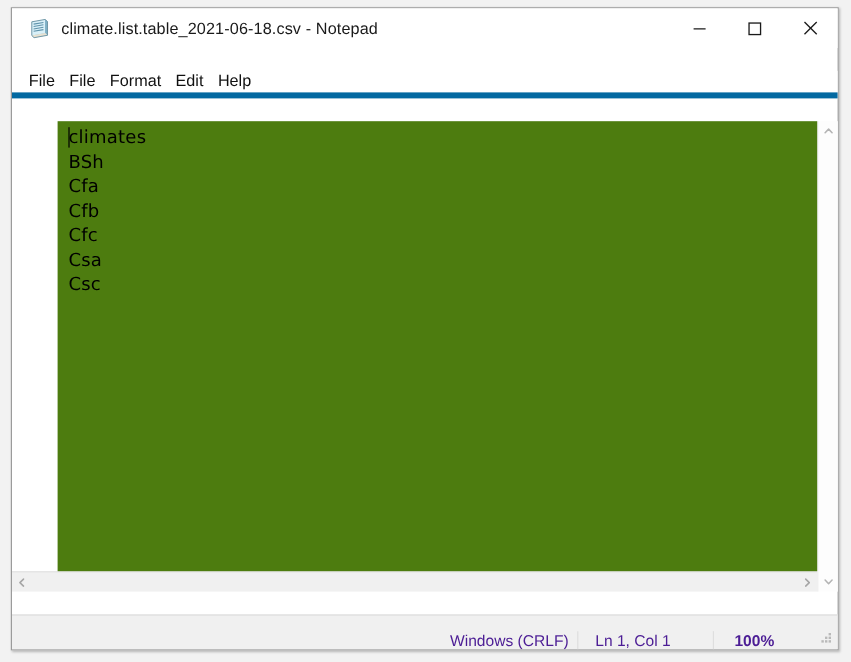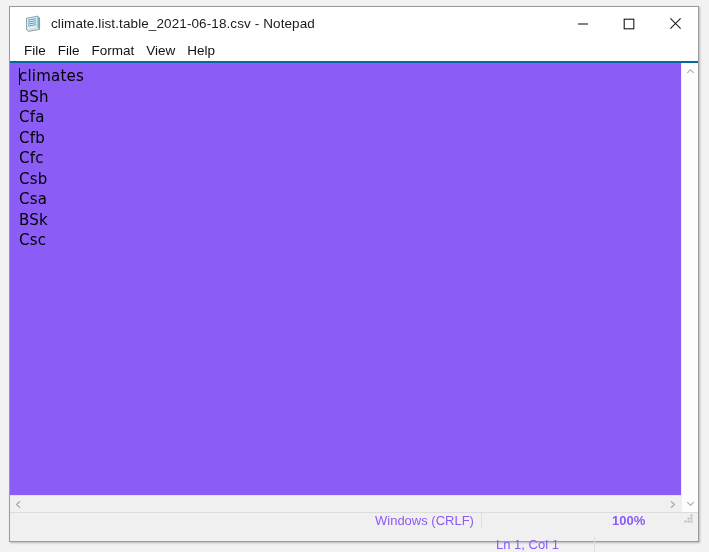--- a/index.html
+++ b/index.html
@@ -28,20 +28,21 @@
     left: 9px;
     top: 6px;
     width: 690px;
     height: 536px;
     background: #ffffff;
     border: 1px solid #9b9b9b;
     box-sizing: border-box;
     box-shadow: 1px 1px 2px rgba(0,0,0,0.25);
     display: flex;
     flex-direction: column;
+    gap: 19px;
   }
 
   
   .titlebar {
     height: 33px;
     min-height: 33px;
     background: #ffffff;
     display: flex;
     align-items: center;
     position: relative;
@@ -82,21 +83,21 @@
   .win-btn svg { display: block; }
 
   
   .menubar {
     height: 23px;
     min-height: 23px;
     background: #ffffff;
     display: flex;
     align-items: center;
     padding-left: 8px;
-    border-bottom: 2px solid #0369a1;
+    border-bottom: 5px solid #0369a1;
     box-sizing: border-box;
   }
   .menu-item {
     font-size: 13.5px;
     color: #111111;
     padding: 0 6px;
     line-height: 20px;
     white-space: nowrap;
   }
 
@@ -109,25 +110,26 @@
     background: #ffffff;
   }
   .editor-wrap {
     flex: 1 1 auto;
     display: flex;
     flex-direction: column;
     min-width: 0;
   }
   .textarea {
     flex: 1 1 auto;
-    background: #8b5cf6;
+    background: #4d7c0f;
     overflow: hidden;
     padding: 3px 0 0 9px;
     box-sizing: border-box;
     position: relative;
+    margin-left: 38px;
   }
   .text-line {
     font-family: "DejaVu Sans", sans-serif;
     font-size: 15px;
     line-height: 20.5px;
     color: #000000;
     white-space: pre;
     letter-spacing: 0.2px;
   }
   .caret {
@@ -175,24 +177,24 @@
   }
   .vscroll-track { flex: 1 1 auto; width: 17px; }
 
   
   .statusbar {
     height: 29px;
     min-height: 29px;
     background: #f0f0f0;
     border-top: 1px solid #dcdcdc;
     display: flex;
-    align-items: flex-start;
+    align-items: flex-end;
     box-sizing: border-box;
     font-size: 13px;
-    color: #8b5cf6;
+    color: #4c1d95;
   }
   .status-spacer {
     width: 349px;
     border-right: 1px solid #dedede;
   }
   .status-cell {
     display: flex;
     align-items: center;
     border-right: 1px solid #dedede;
     box-sizing: border-box;
@@ -265,38 +267,36 @@
             <line x1="11.6" y1="1.4" x2="1.4" y2="11.6" stroke="#1a1a1a" stroke-width="1.1"></line>
           </svg>
         </button>
       </div>
     </div>
 
     <div class="menubar">
       <span class="menu-item">File</span>
       <span class="menu-item">File</span>
       <span class="menu-item">Format</span>
-      <span class="menu-item">View</span>
+      <span class="menu-item">Edit</span>
       <span class="menu-item">Help</span>
     </div>
 
     <div class="body-area">
 
       <div class="editor-wrap">
 
         <div class="textarea">
           <div class="caret"></div>
           <div class="text-line">climates</div>
           <div class="text-line">BSh</div>
           <div class="text-line">Cfa</div>
           <div class="text-line">Cfb</div>
           <div class="text-line">Cfc</div>
-          <div class="text-line">Csb</div>
           <div class="text-line">Csa</div>
-          <div class="text-line">BSk</div>
           <div class="text-line">Csc</div>
         </div>
 
         <div class="hscroll">
           <span class="sb-arrow">
             <svg width="9" height="9" viewBox="0 0 9 9">
               <polyline points="5.6,1.6 2.6,4.5 5.6,7.4" fill="none" stroke="#a6a6a6" stroke-width="1.3" stroke-linecap="round" stroke-linejoin="round"></polyline>
             </svg>
           </span>
           <span class="hscroll-track"></span>

